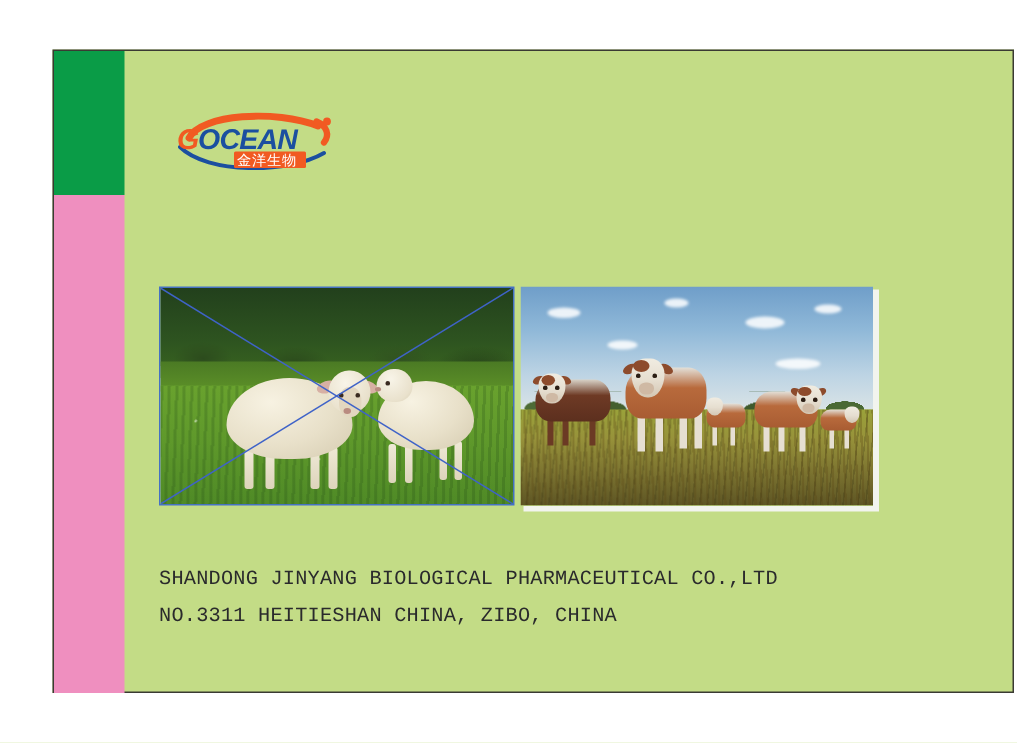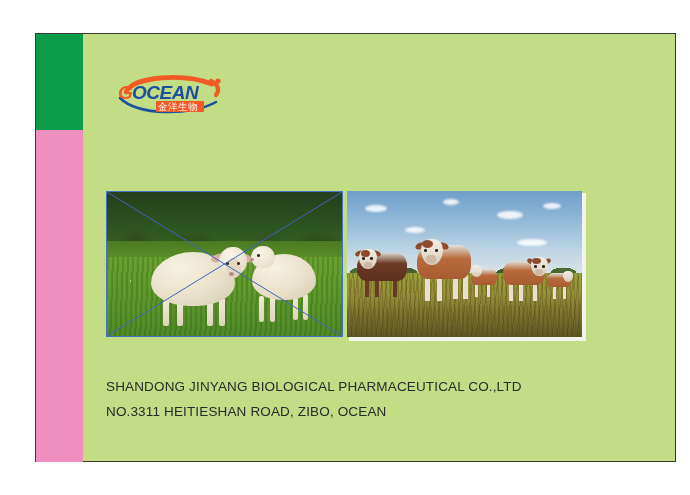--- a/index.html
+++ b/index.html
@@ -238,20 +238,21 @@
   
   #address-block {
     position: absolute;
     left: 70px;
     top: 340px;
     width: 545px;
     color: #2a2a2c;
     font-size: 13.5px;
     line-height: 25px;
     letter-spacing: 0.15px;
+    font-family: Liberation Mono, monospace;
   }
   #address-block div { white-space: nowrap; }
 </style>
 </head>
 <body>
 
 <div id="slide-frame">
 
   <div id="sidebar-green"></div>
   <div id="sidebar-pink"></div>
@@ -379,16 +380,16 @@
         <div class="cow-leg" style="left:18px; top:14px; width:3px; height:14px;"></div>
         <div class="cow-torso" style="left:2px; top:2px; width:24px; height:14px;"></div>
         <div class="cow-head" style="left:18px; top:0px; width:10px; height:11px;"></div>
       </div>
     </div>
 
   </div>
 
   <div id="address-block">
     <div>SHANDONG JINYANG BIOLOGICAL PHARMACEUTICAL CO.,LTD</div>
-    <div>NO.3311 HEITIESHAN ROAD, ZIBO, OCEAN</div>
+    <div>NO.3311 HEITIESHAN CHINA, ZIBO, CHINA</div>
   </div>
 
 </div>
 
 </body></html>

